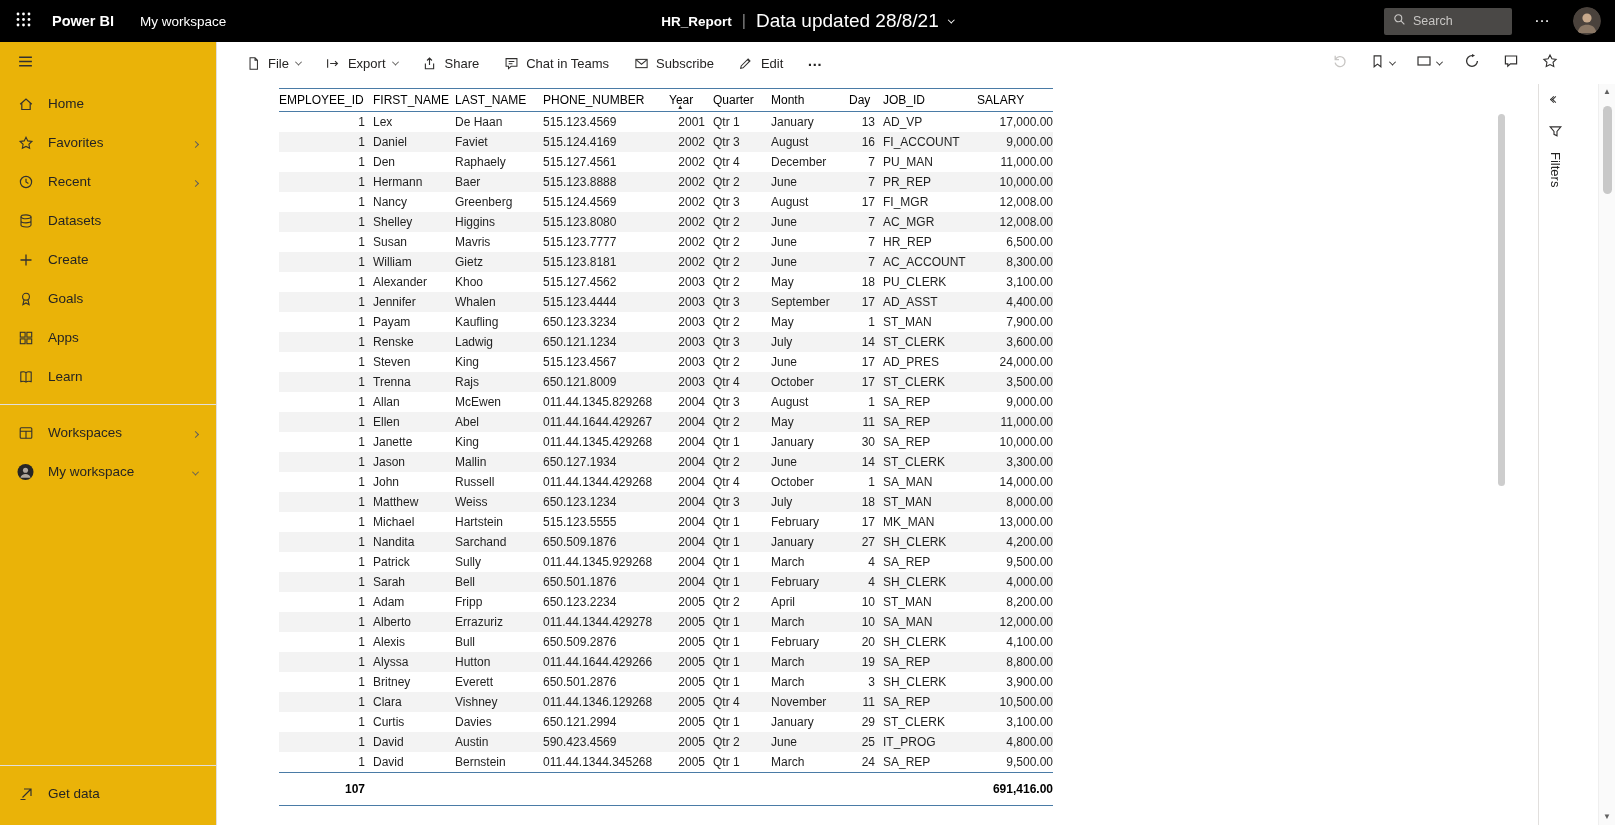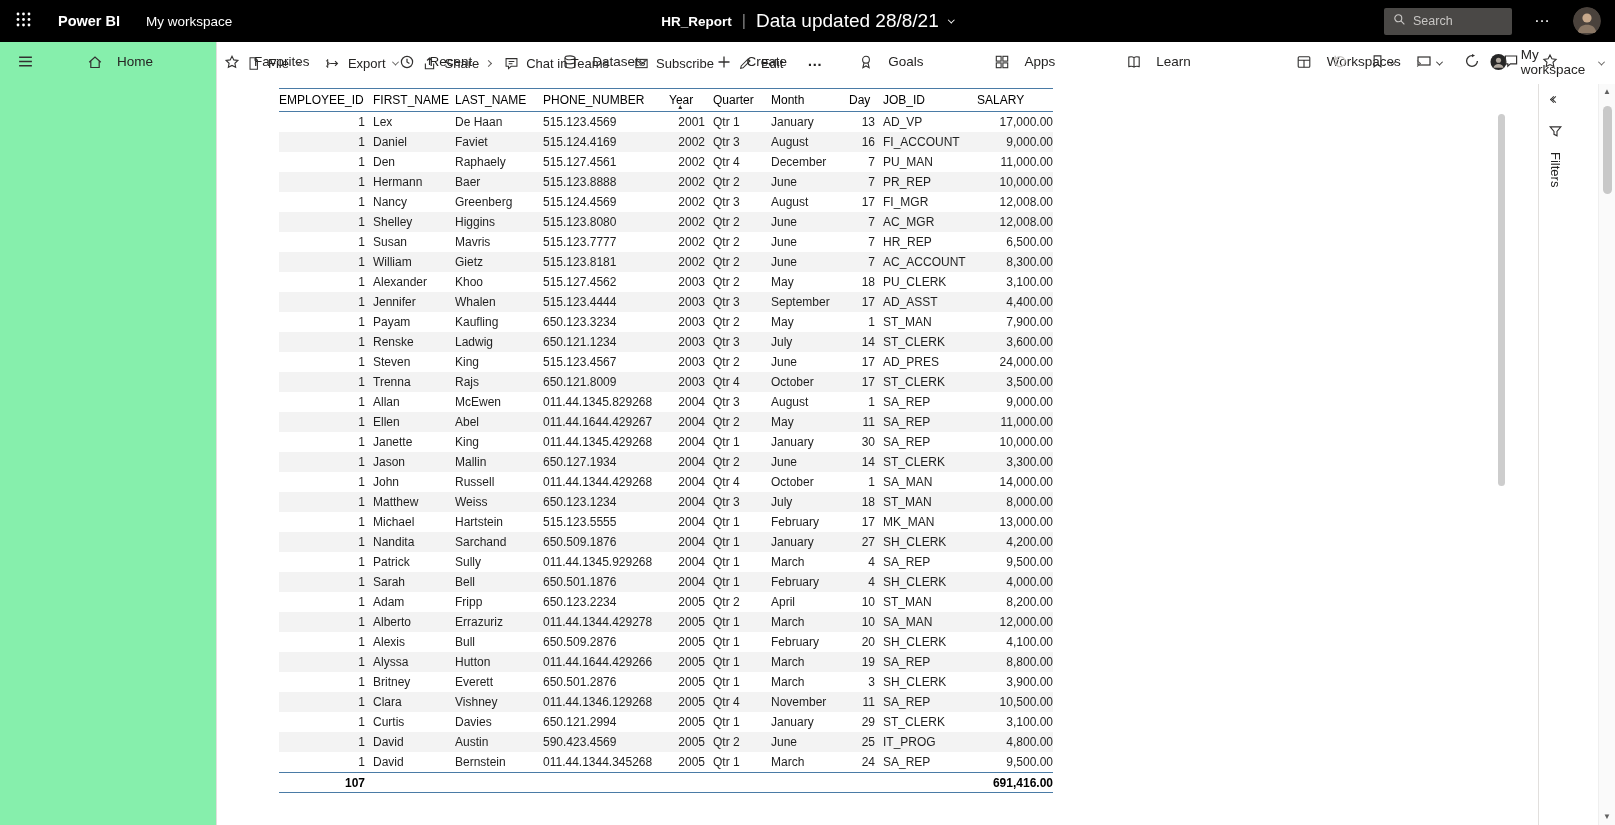--- a/index.html
+++ b/index.html
@@ -4,21 +4,21 @@
 <style>
   * { margin:0; padding:0; box-sizing:border-box; }
   html,body { width:1615px; height:825px; overflow:hidden; }
   body { font-family:"Liberation Sans","DejaVu Sans",sans-serif; background:#fff; color:#252423; }
 
   .app { width:1615px; height:825px; display:flex; flex-direction:column; }
 
   
   .topbar { height:42px; background:#000; color:#fff; display:flex; align-items:center; position:relative; flex:0 0 42px; }
   .waffle { width:46px; height:42px; display:flex; align-items:center; justify-content:center; cursor:pointer; }
-  .brand { font-size:14.5px; font-weight:700; margin-left:12px; cursor:pointer; }
+  .brand { font-size:14.5px; font-weight:700; margin-left:6px; cursor:pointer; }
   .tb-workspace { font-size:13.5px; margin-left:26px; cursor:pointer; }
   .tb-center { position:absolute; left:50%; transform:translateX(-50%); display:flex; align-items:center; gap:10px; }
   .tb-title { font-size:13.5px; font-weight:600; }
   .tb-sep { opacity:.5; font-weight:300; }
   .tb-updated { font-size:19px; }
   .tb-right { margin-left:auto; display:flex; align-items:center; gap:22px; padding-right:14px; }
   .searchbox { width:128px; height:27px; background:#4a4846; border-radius:2px; display:flex; align-items:center; gap:7px; padding:8px 9px; cursor:text; }
   .searchbox .ph { font-size:12.5px; color:#c8c6c4; }
   .tb-more { font-size:16px; letter-spacing:1px; cursor:pointer; transform:translateY(-4px); }
   .avatar { width:28px; height:28px; border-radius:50%; overflow:hidden; cursor:pointer; flex:0 0 28px; }
@@ -26,21 +26,21 @@
   .chev { display:inline-block; width:6px; height:6px; border-right:1.3px solid currentColor; border-bottom:1.3px solid currentColor; }
   .chev.down { transform:rotate(45deg) translate(-1px,-1px); }
   .chev.right { transform:rotate(-45deg); }
   .chev.left { transform:rotate(135deg); }
   .chev.sm { width:5px; height:5px; }
 
   
   .body-row { flex:1; display:flex; min-height:0; }
 
   
-  .sidebar { width:217px; background:#86efac; border-right:1px solid #e1dfdd; display:flex; flex:0 0 217px;gap:35px; }
+  .sidebar { width:217px; background:#eab308; border-right:1px solid #e1dfdd; display:flex; flex-direction:column; flex:0 0 217px; }
   .hamburger { height:42px; display:flex; align-items:center; padding-left:17px; cursor:pointer; color:#323130; }
   .nav-item { height:39px; display:flex; align-items:center; gap:14px; padding:0 18px 0 17px; font-size:13.5px; color:#252423; cursor:pointer; }
   .nav-item .ni-icon { width:17px; height:17px; color:#323130; display:flex; align-items:center; justify-content:center; flex:0 0 17px; }
   .nav-item .ni-chev { margin-left:auto; color:#605e5c; }
   .sb-divider { height:1px; background:#e1dfdd; margin:8px 0; }
   .sb-spacer { flex:1; }
   .sb-bottom { margin-bottom:12px; }
 
   
   .right-col { flex:1; display:flex; flex-direction:column; min-width:0; }
@@ -77,21 +77,21 @@
   .visual { position:absolute; left:34px; top:4px; width:1260px; height:712px; }
   .tablewrap { position:absolute; left:28px; top:0; width:774px; }
   .t-row { display:grid; grid-template-columns:86px 74px 80px 118px 36px 50px 70px 26px 86px 76px; column-gap:8px; align-items:center; height:20px; font-size:12px; color:#1f1f1f; }
   .t-head { height:24px; font-size:12px; color:#000; border-top:1px solid #4a7ba6; border-bottom:1px solid #4a7ba6; }
   .hcell { position:relative; overflow:visible; white-space:nowrap; cursor:pointer; }
   .sort-caret { position:absolute; left:8px; bottom:-3px; font-size:6.5px; color:#252423; line-height:6px; }
   .cell { overflow:hidden; white-space:nowrap; }
   .a-left { text-align:left; }
   .a-right { text-align:right; }
   .t-body .t-row:nth-child(even) { background:#f3f3f3; }
-  .total-row { font-weight:700; height:21px; border-top:1px solid #4a7ba6; border-bottom:1px solid #4a7ba6; color:#000; }
+  .total-row { font-weight:700; height:34px; border-top:1px solid #4a7ba6; border-bottom:1px solid #4a7ba6; color:#000; }
   .v-scroll { position:absolute; right:6px; top:26px; width:7px; height:658px; }
   .v-thumb { width:7px; height:372px; background:#cdcdcd; border-radius:4px; cursor:grab; }
 </style>
 </head>
 <body>
 
 <div class="app">
 
   <div class="topbar">
     <div class="waffle">

